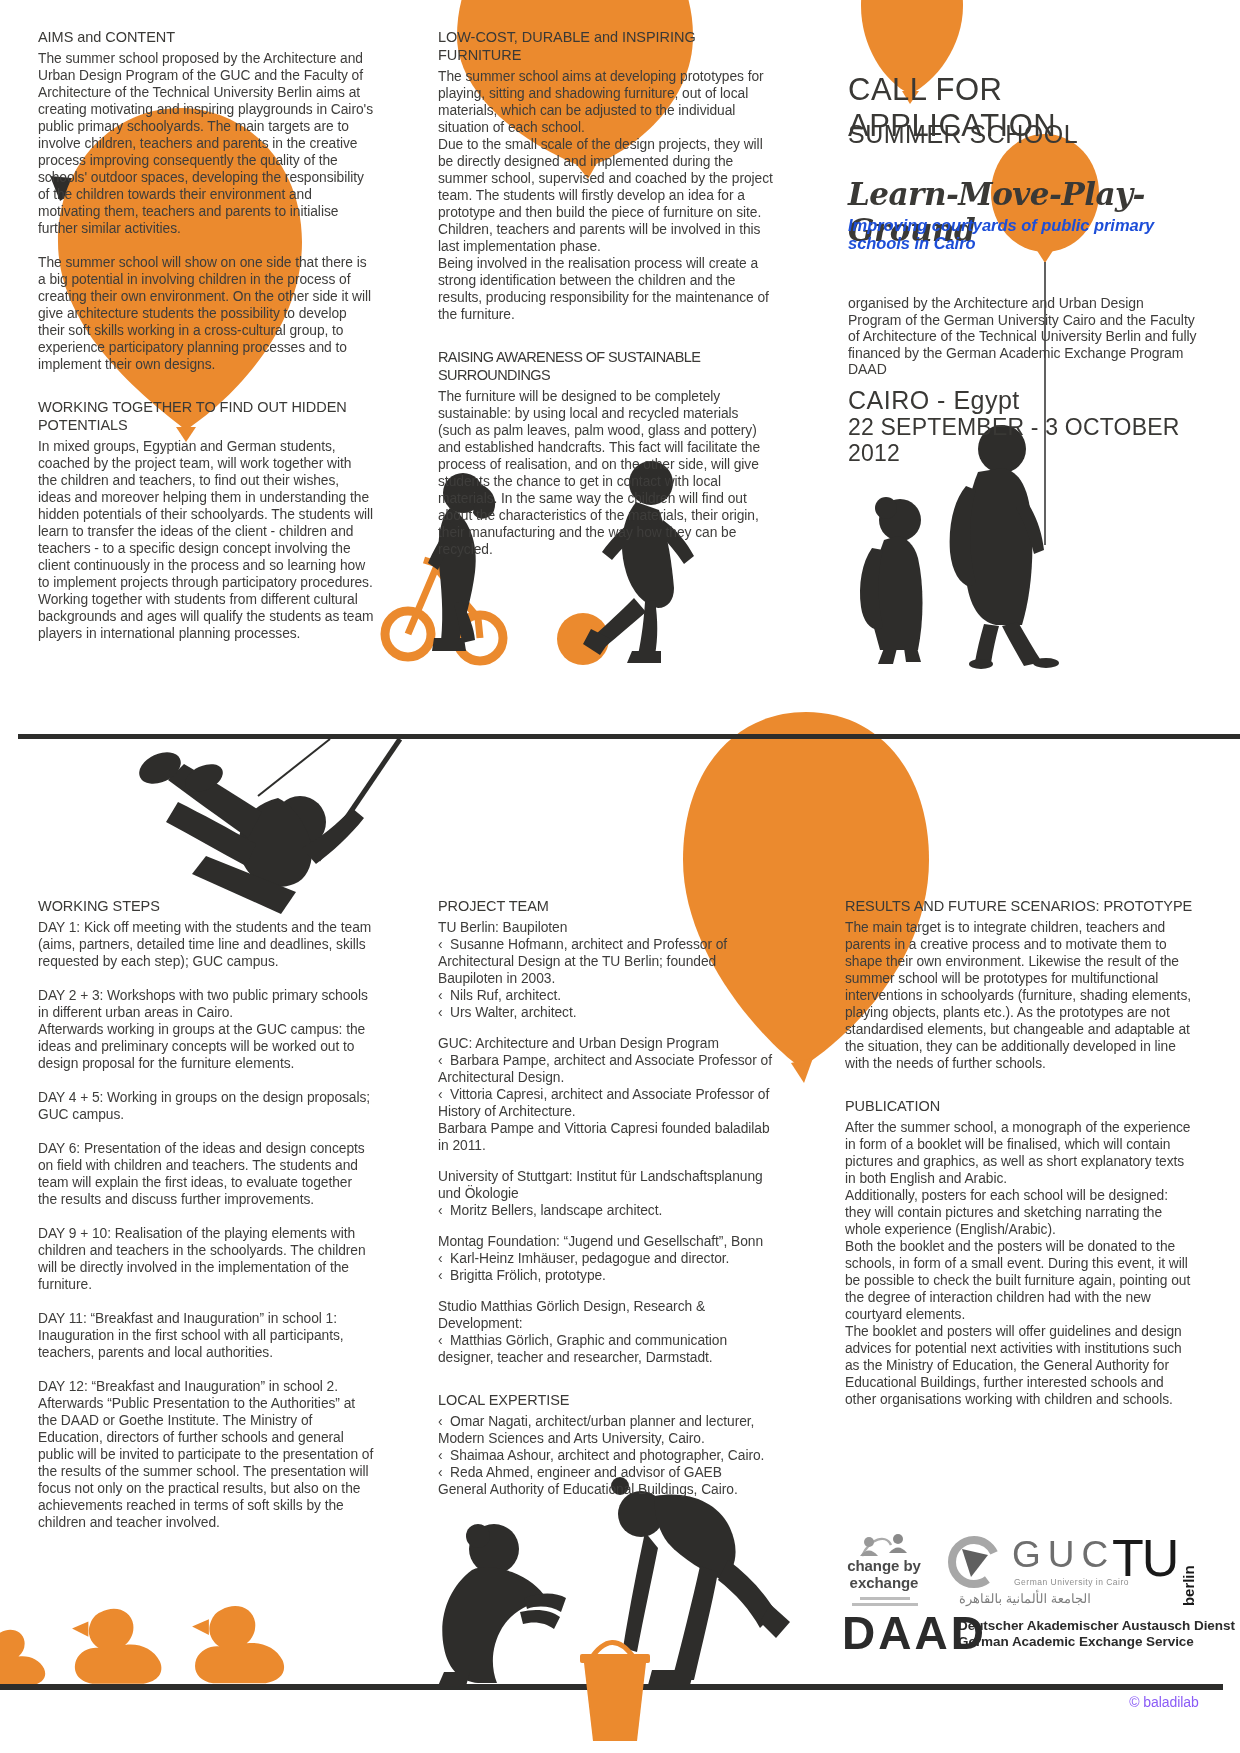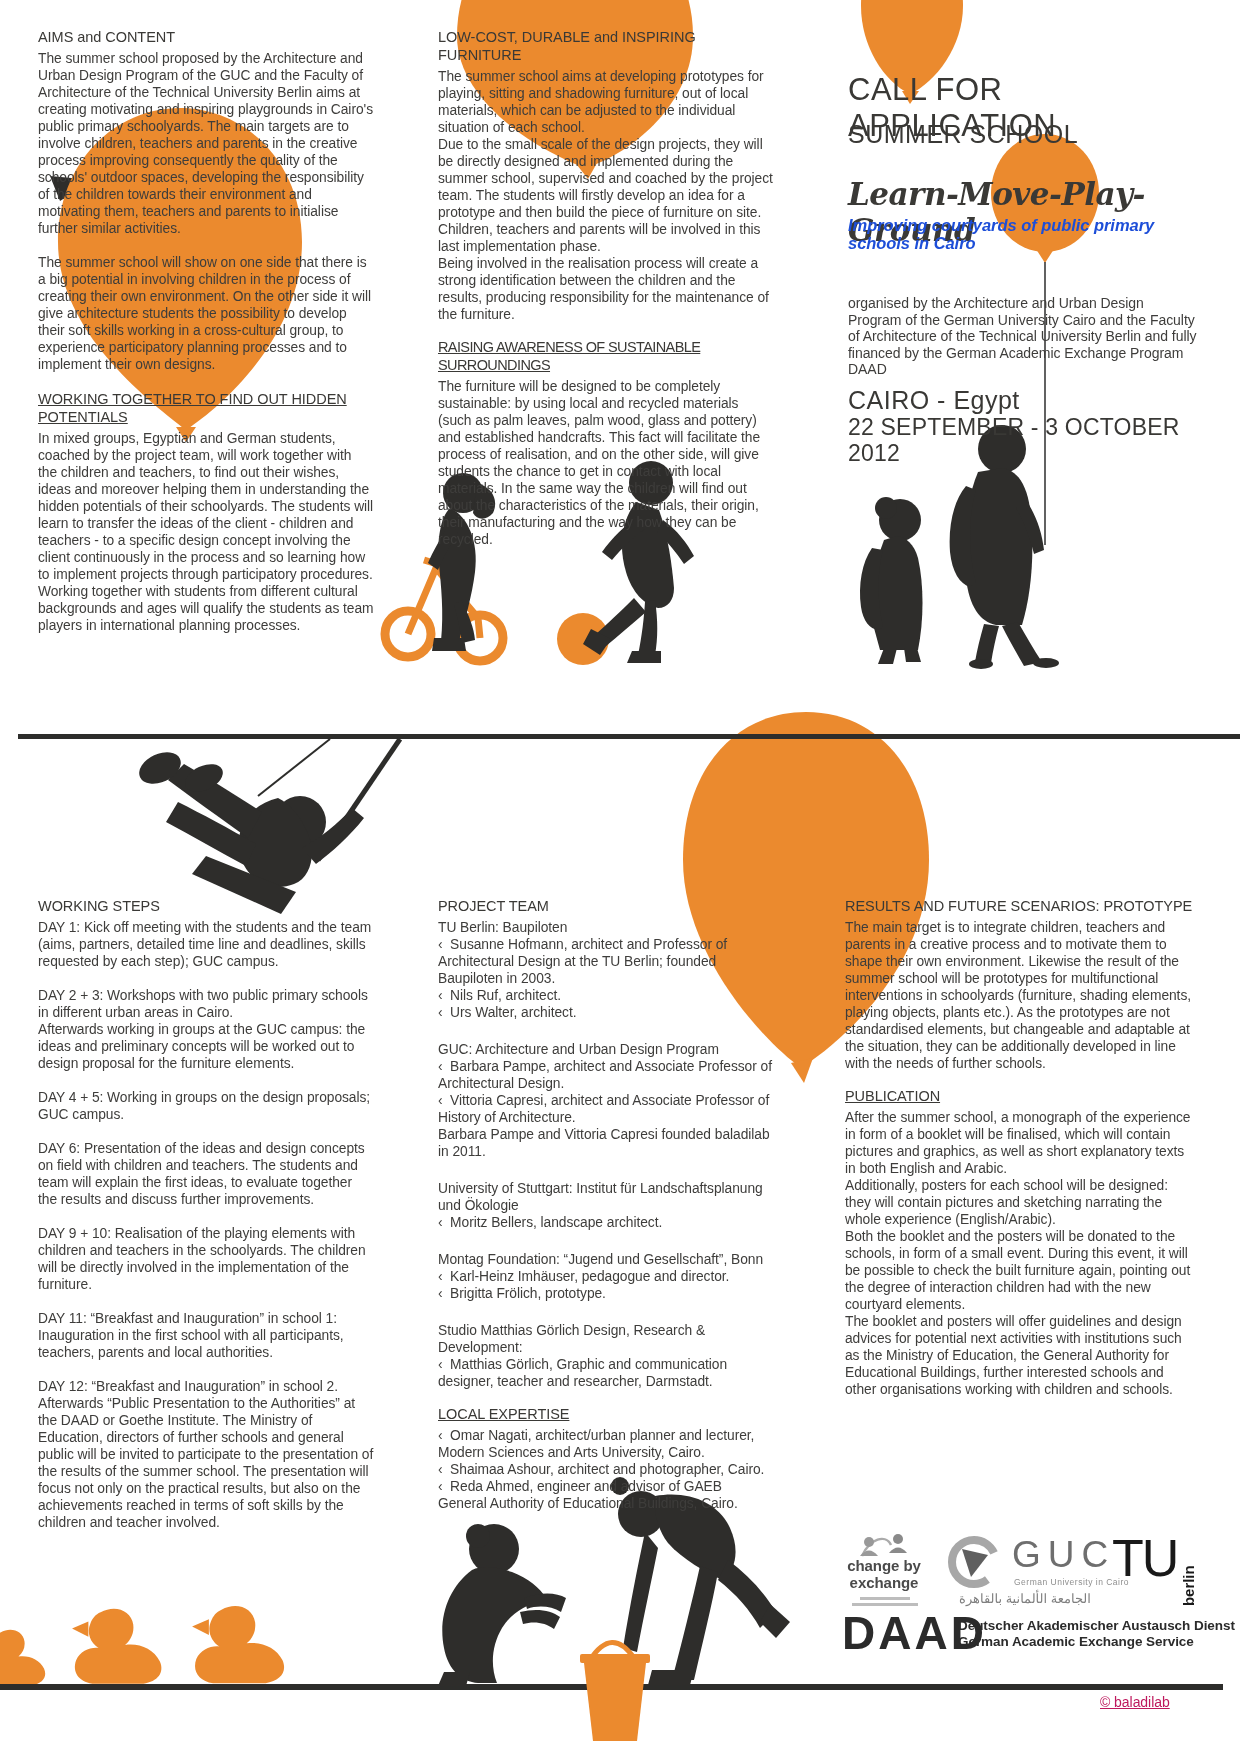--- a/index.html
+++ b/index.html
@@ -1,44 +1,44 @@
 <!DOCTYPE html>
 <html><head>
 <meta charset="utf-8">
 <style>
   html,body{margin:0;padding:0;background:#9a9a9a;}
   .page{position:relative;width:1240px;height:1753px;background:#ffffff;overflow:hidden;
         font-family:"Liberation Sans", sans-serif;color:#3e3d3b;margin:0 auto;padding-left:32px;}
   .svg-layer{position:absolute;left:0;top:0;width:1240px;height:1753px;z-index:0;}
   .txt{position:absolute;z-index:2;font-size:13.8px;line-height:17px;letter-spacing:-0.05px;}
   .h{font-size:14.5px;line-height:18px;margin:0 0 4px 0;color:#3a3936;}
-  .h-top{margin-top:15px;text-decoration:underline;}
+  .h-top{margin-top:25px;}
   .h-tight{letter-spacing:-0.6px;}
   .p{margin:0 0 17px 0;}
   .p0{margin:0;}
   .pre{white-space:pre-wrap;}
-  .team-title{margin-top:20px;}
+  .team-title{margin-top:14px;}
   .call{font-size:31px;line-height:36px;letter-spacing:0.5px;color:#393835;}
   .summer{font-size:25px;line-height:28px;letter-spacing:0.5px;color:#393835;}
   .script-title{font-family:"DejaVu Serif", serif;font-style:italic;font-weight:bold;
                 font-size:31px;line-height:36px;letter-spacing:-0.5px;color:#3a3936;}
   .script-sub{font-family:Liberation Sans, sans-serif;font-style:italic;font-weight:bold;
               font-size:16.5px;line-height:17.5px;color:#1d4ed8;}
   .org{font-size:14px;line-height:16.5px;margin-top:8px;}
   .cairo{font-size:25px;line-height:28px;letter-spacing:0.5px;color:#393835;}
   .dates{font-size:23px;line-height:26px;letter-spacing:0.2px;color:#393835;}
   .cbe{font-size:15px;line-height:16.5px;font-weight:bold;color:#4a4a4a;text-align:center;}
   .guc-word{font-size:37px;line-height:40px;letter-spacing:7px;color:#6e6e6e;text-align:center;}
   .guc-name{font-size:8.5px;line-height:10px;letter-spacing:0.5px;color:#8f8f8f;}
   .guc-arabic{font-size:13px;line-height:15px;color:#7f7f7f;text-align:center;font-family:sans-serif;}
   .tu-word{font-size:52px;line-height:52px;font-weight:normal;letter-spacing:-2px;color:#191919;}
   .tu-berlin{font-size:15px;font-weight:bold;color:#191919;transform:rotate(-90deg);transform-origin:0 0;width:70px;}
   .daad-word{font-size:46px;line-height:42px;font-weight:800;letter-spacing:3px;color:#2b2b2b;}
   .daad-sub{font-size:13.5px;line-height:16px;font-weight:bold;color:#2b2b2b;}
-  .copyright{font-size:14px;line-height:16px;color:#be185d;text-align:left;text-decoration:underline;}
+  .copyright{font-size:14px;line-height:16px;color:#8b5cf6;text-align:center;}
 </style>
 </head>
 <body>
 
 <div class="page">
 
   <svg class="svg-layer" viewBox="0 0 1240 1753">
 
     <path d="M 50,176 L 93,180 L 60,201 Z" fill="#2e2d2b"></path>
 

